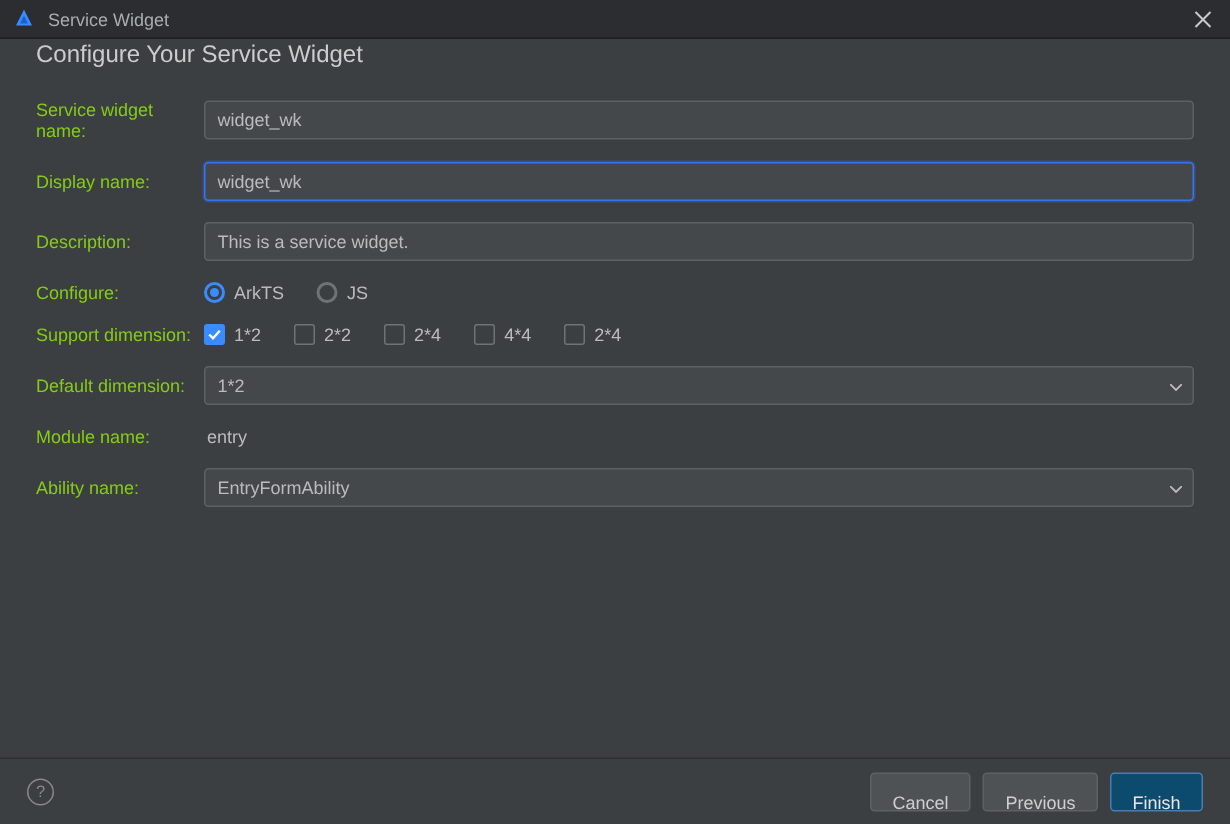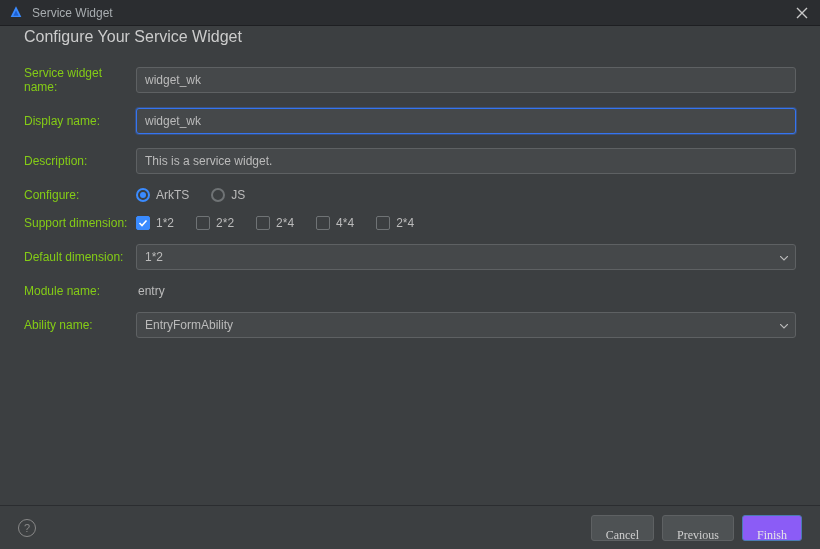--- a/index.html
+++ b/index.html
@@ -181,24 +181,23 @@
     .footer-btn {
       height: 24px;
       padding: 12px 14px;
       background: #4e5254;
       border: 1px solid #5e6163;
       color: #cfcfcf;
       font-size: 12px;
       border-radius: 3px;
       margin-left: 8px;
       cursor: pointer;
-      font-family: Liberation Serif, serif;
     }
     .footer-btn.primary {
-      background: #8b5cf6;
+      background: #0c4a6e;
       border-color: #4a7bb3;
       color: #e6e6e6;
     }
   </style>
 </head>
 <body>
 
 <div class="titlebar">
   <span class="titlebar-icon">
     <svg viewBox="0 0 24 24">

